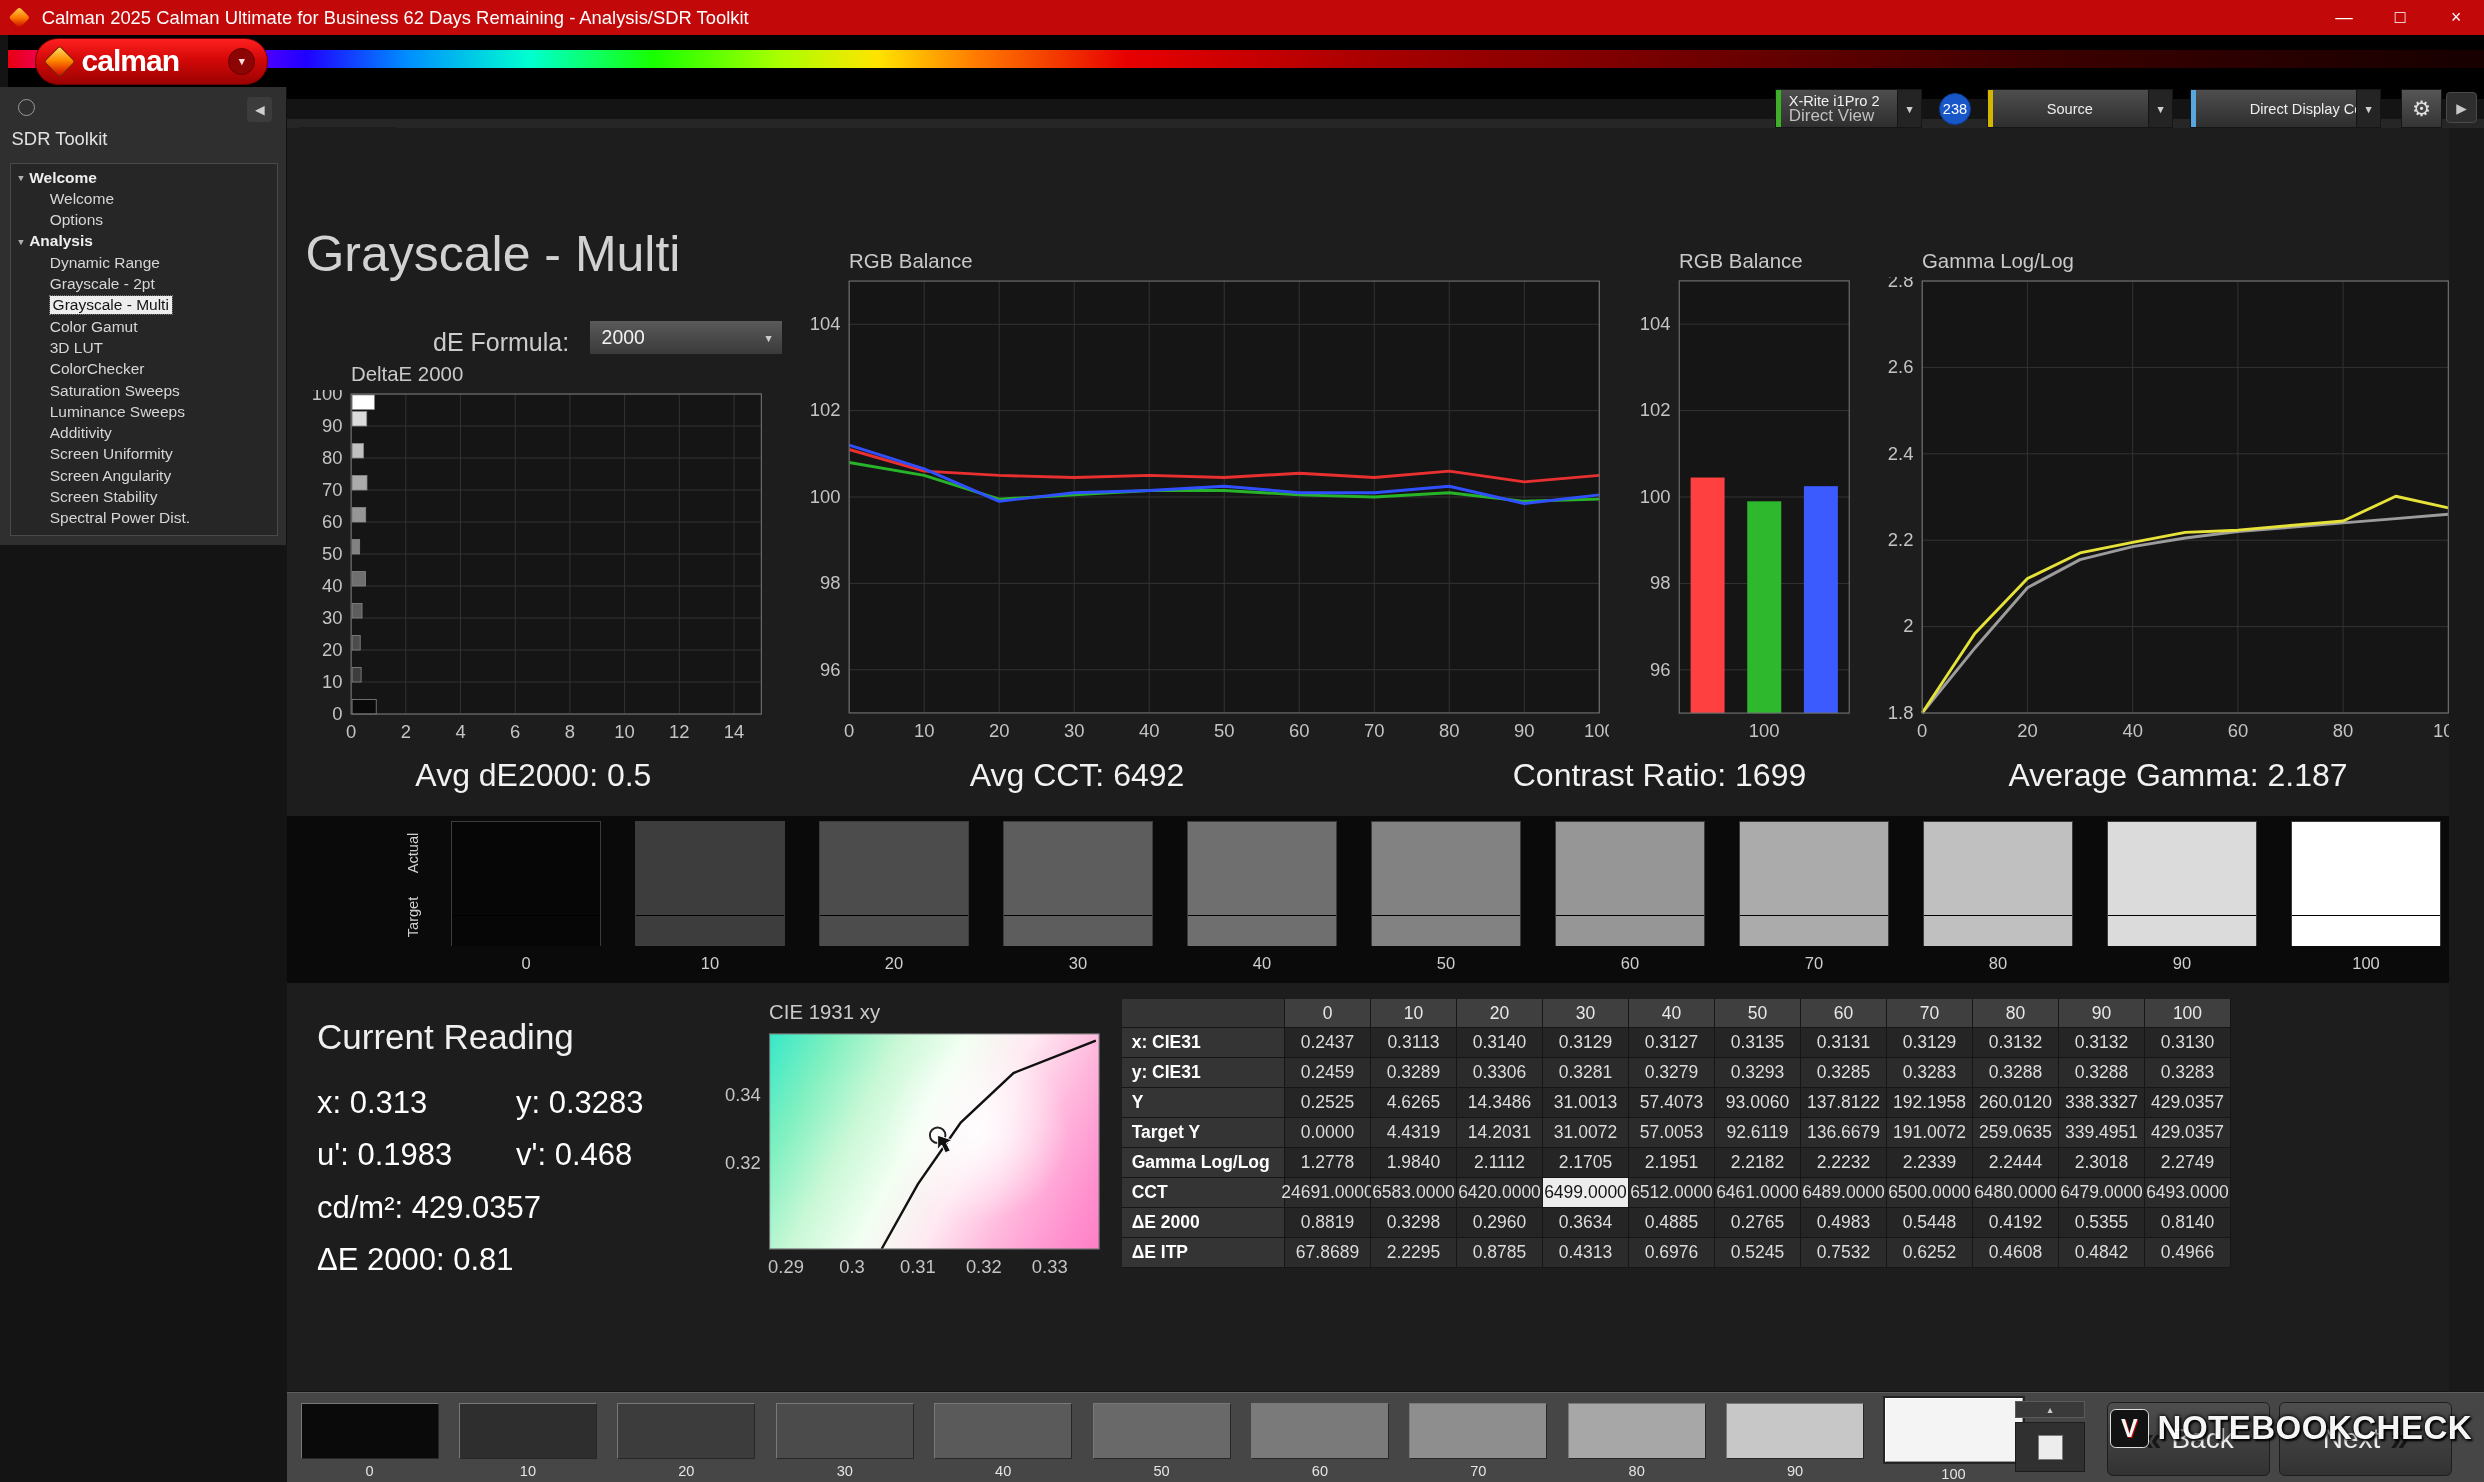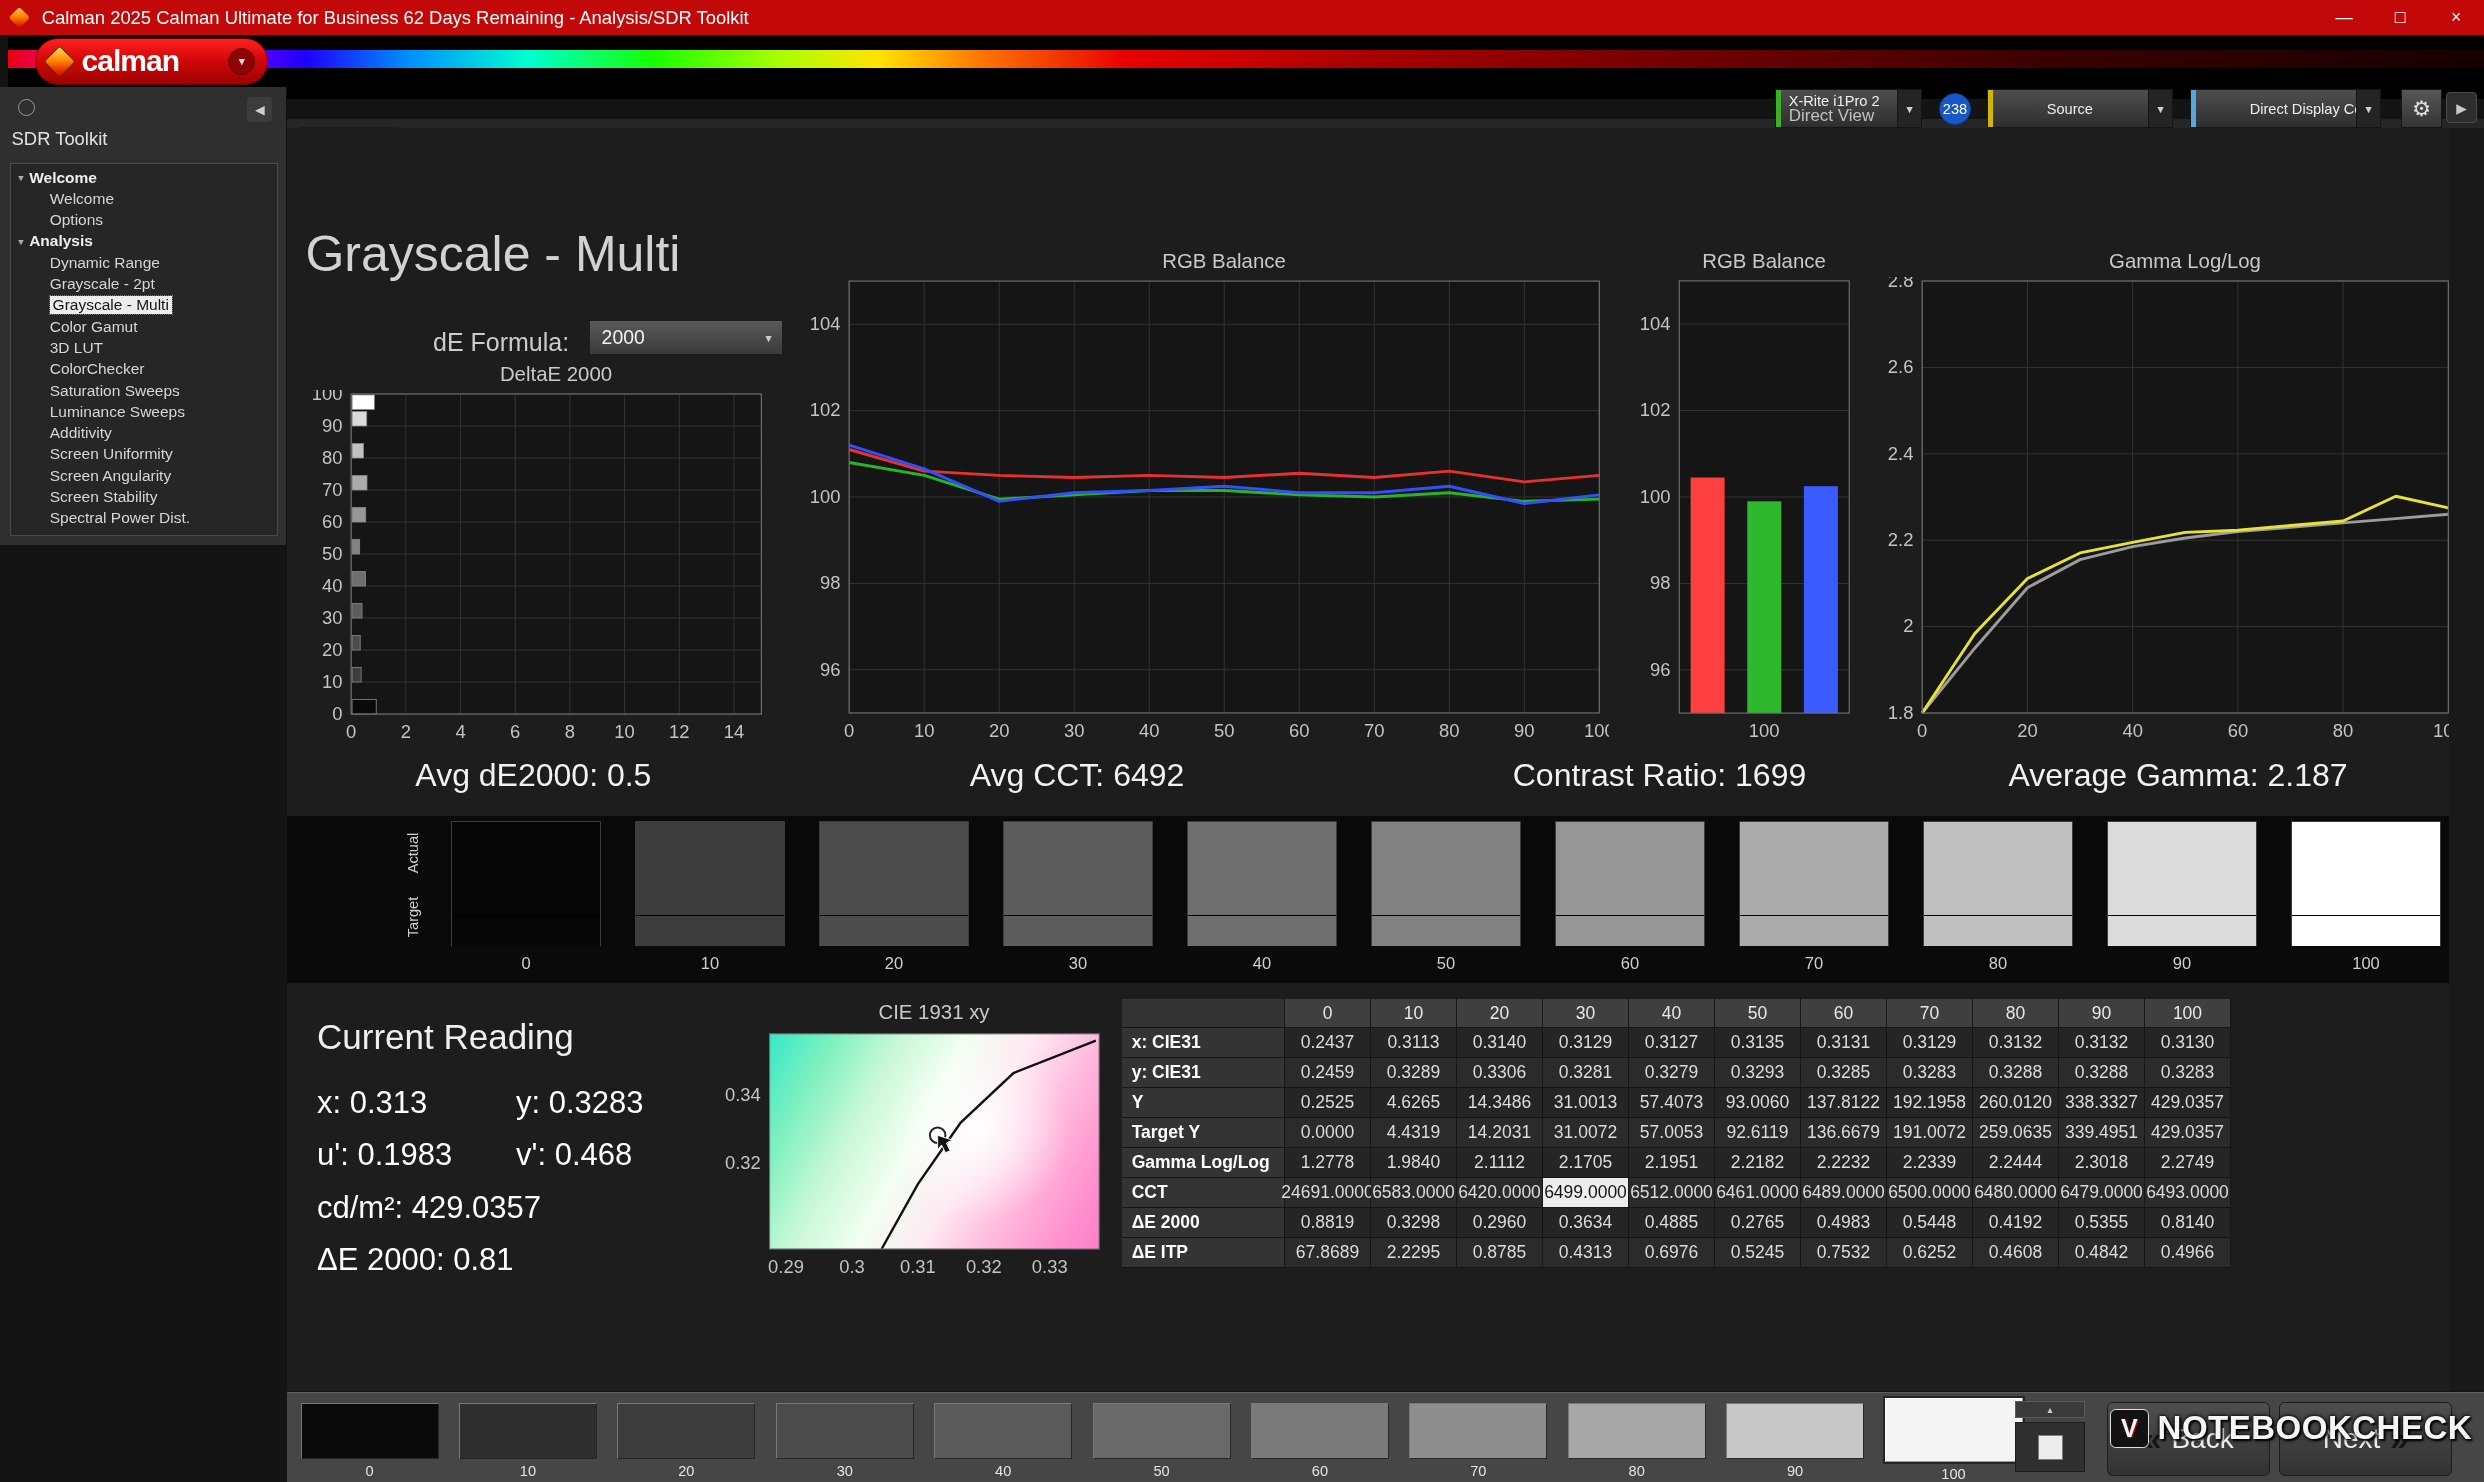--- a/index.html
+++ b/index.html
@@ -49,21 +49,21 @@
   .tree-item.child{padding-left:39px;}
   .tri{font-size:9.7px;color:#b0b0b0;}
   .tree-item.selected .lbl{background:#ededed;color:#141414;outline:1px dotted #777;padding:0 2.9px;}
   
   .main{position:absolute;left:287px;top:128px;width:2162px;height:1263px;background:#1d1d1d;}
   .rightstrip{position:absolute;left:2449px;top:128px;width:35px;height:1263px;background:#191919;}
   .page-title{position:absolute;left:18.4px;top:97px;font-size:50px;color:#d2d2d2;}
   .formula-label{position:absolute;left:146px;top:200px;font-size:25px;color:#ccc;}
   .formula-select{position:absolute;left:302px;top:192px;width:194px;height:35px;background:linear-gradient(180deg,#5a5a5a,#3a3a3a);border:1px solid #1e1e1e;color:#f2f2f2;font-size:19.4px;display:flex;align-items:center;padding-left:11.6px;box-sizing:border-box;}
   .formula-select .arrow{margin-left:auto;width:27px;text-align:center;color:#ccc;font-size:10.7px;}
-  .chart-title{position:absolute;font-size:20.4px;color:#c9c9c9;text-align:center;}
+  .chart-title{position:absolute;font-size:20.4px;color:#c9c9c9;}
   .chart-box{position:absolute;}
   .stat{position:absolute;top:629px;font-size:32px;color:#f2f2f2;text-align:center;}
   
   .swatchstrip{position:absolute;left:0;top:688px;width:2162px;height:167px;background:#0a0a0a;}
   .rotlbl{position:absolute;font-size:14.6px;color:#cfcfcf;width:62px;text-align:center;transform:rotate(-90deg);left:95px;}
   .swatchrow{position:absolute;left:164px;top:4.9px;display:flex;gap:34px;}
   .swatch-cell{width:150px;}
   .swatch-box{width:150px;height:125px;border:1px solid #3c3c3c;box-sizing:border-box;}
   .swatch-actual{width:100%;height:93px;}
   .swatch-target{width:100%;height:30px;border-top:1px solid #000;}

